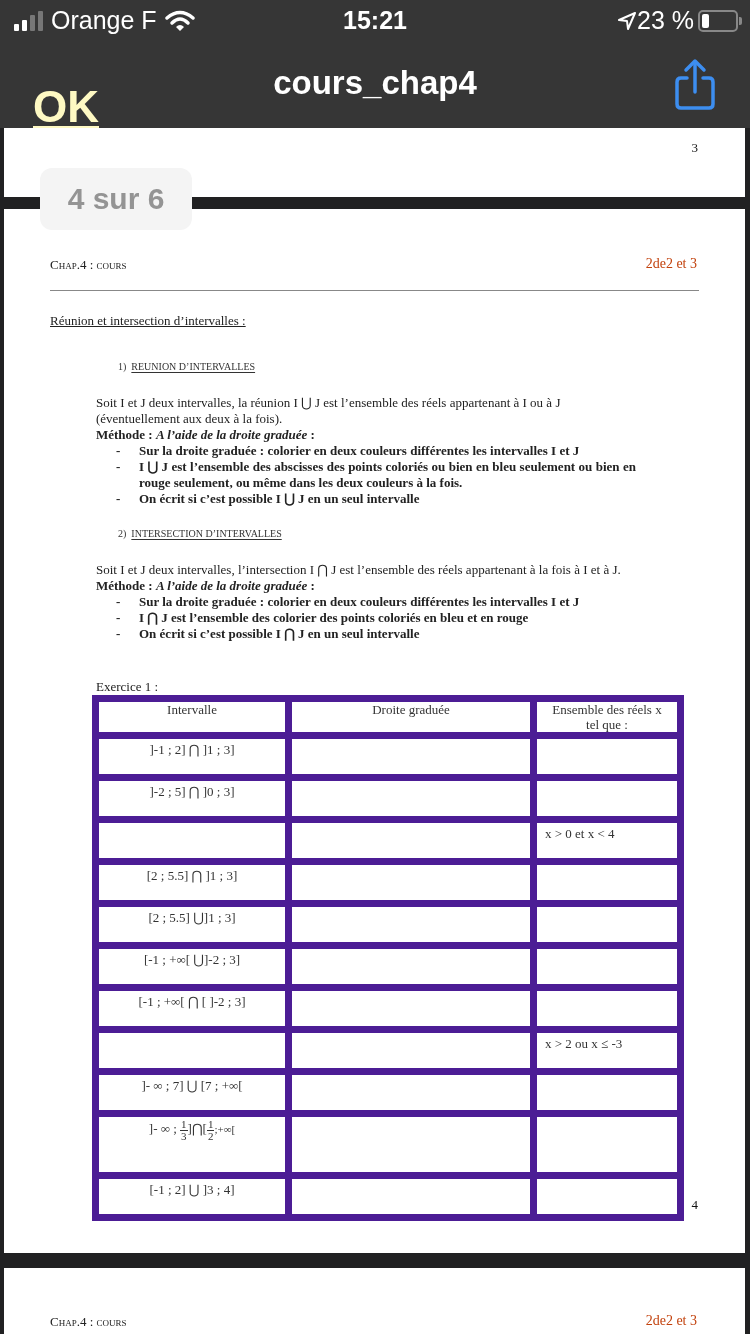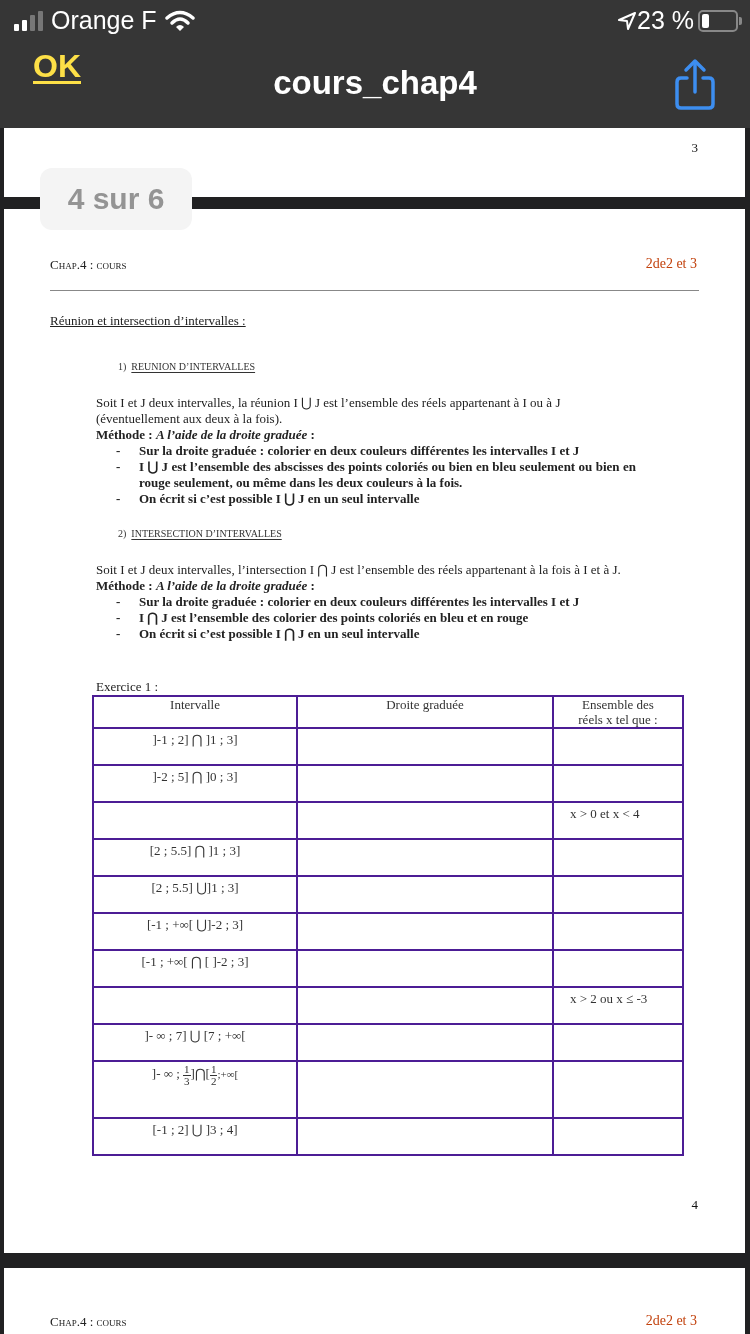--- a/index.html
+++ b/index.html
@@ -8,21 +8,21 @@
   .statusbar .left { position:absolute; left:14px; top:6px; display:flex; align-items:center; gap:8px; font-size:25px; }
   .statusbar .time { position:absolute; left:0; right:0; top:6px; text-align:center; font-size:25px; font-weight:bold; }
   .statusbar .right { position:absolute; right:12px; top:6px; display:flex; align-items:center; font-size:25px; }
   .signal { display:flex; align-items:flex-end; gap:3px; height:20px; }
   .signal span { width:5px; background:#fff; border-radius:1px; }
   .signal span.dim { background:#777; }
   .battery { width:36px; height:18px; border:2px solid #888; border-radius:5px; position:relative; margin-left:4px; }
   .battery .lvl { position:absolute; left:2px; top:2px; width:7px; height:14px; background:#fff; border-radius:2px; }
   .battery:after { content:""; position:absolute; right:-6px; top:5px; width:3px; height:8px; background:#888; border-radius:0 2px 2px 0; }
   .navbar { position:absolute; left:0; top:40px; width:750px; height:88px; background:#363636; }
-  .ok { position:absolute; left:33px; top:8px; color:#fde047; font-size:32px; font-weight:bold; text-decoration:underline; text-underline-offset:4px; }
+  .ok { position:absolute; left:33px; top:42px; color:#fef9c3; font-size:44px; font-weight:bold; text-decoration:underline; text-underline-offset:4px; }
   .title { position:absolute; left:0; right:0; top:24px; text-align:center; color:#fff; font-size:33px; font-weight:bold; }
   .share { position:absolute; left:670px; top:16px; width:50px; height:56px; }
   .page { position:absolute; left:4px; width:741px; background:#fff; }
   .pg3 { top:128px; height:69px; }
   .pg4 { top:209px; height:1044px; }
   .pg5 { top:1268px; height:66px; }
   .pagenum { position:absolute; right:47px; font-family:"Liberation Serif", serif; font-size:13px; color:#111; }
   .pill { position:absolute; left:40px; top:168px; width:152px; height:62px; background:#f4f4f4; border-radius:12px; color:#949494; font-size:30px; font-weight:bold; display:flex; align-items:center; justify-content:center; }
   .doc { position:absolute; font-family:"Liberation Serif", serif; color:#222; }
   .hdr-left { position:absolute; left:46px; font-family:"Liberation Serif", serif; font-size:13px; color:#222; font-variant:small-caps; }
@@ -32,21 +32,21 @@
   .sec { font-size:10px; color:#333; }
   .sec u { text-underline-offset:2px; }
   .para { left:92px; width:540px; font-size:13px; line-height:16px; }
   .methode { font-weight:bold; }
   .methode i { font-weight:bold; }
   ul.bul { list-style:none; margin:0; padding:0; }
   ul.bul li { position:relative; padding-left:43px; font-weight:bold; }
   ul.bul li:before { content:"-"; position:absolute; left:20px; }
   .exo { left:92px; top:470px; font-size:13px; }
   table.tbl { position:absolute; left:88px; top:486px; width:592px; border-collapse:collapse; font-family:"Liberation Serif", serif; font-size:13px; color:#333; }
-  table.tbl td, table.tbl th { border:2px solid #4c1d95; padding:0 16px; vertical-align:top; font-weight:normal; }
+  table.tbl td, table.tbl th { border:7px solid #4c1d95; padding:0 8px; vertical-align:top; font-weight:normal; }
   table.tbl th { height:15px; line-height:15px; text-align:center; }
   table.tbl td.c1 { text-align:center; width:170px; }
   table.tbl td.c2 { width:222px; }
   table.tbl td.c3 { text-align:left; }
   table.tbl tr.r td { height:33px; line-height:17px; padding-top:2px; }
   table.tbl tr.tall td { height:53px; }
   .frac { display:inline-flex; flex-direction:column; vertical-align:middle; text-align:center; font-size:11px; line-height:11px; }
   .frac .n { border-bottom:1px solid #333; padding:0 1px; }
 </style>
 </head>
@@ -60,20 +60,21 @@
         <span class="dim" style="height:16px"></span>
         <span class="dim" style="height:20px"></span>
     </div>
     <span>Orange F</span>
     <svg width="30" height="22" viewBox="0 0 30 22">
       <path d="M2 8 Q15 -3 28 8" stroke="#fff" stroke-width="3.5" fill="none" stroke-linecap="round"></path>
       <path d="M7 13 Q15 5 23 13" stroke="#fff" stroke-width="3.5" fill="none" stroke-linecap="round"></path>
       <path d="M11 17 L15 21 L19 17 Q15 13 11 17Z" fill="#fff"></path>
     </svg>
   </div>
+  <div class="time">15:21</div>
   <div class="right">
     <svg width="20" height="20" viewBox="0 0 20 20">
       <path d="M18 2 L2 9 L10 10 L11 18 Z" stroke="#fff" stroke-width="2" fill="none" stroke-linejoin="round"></path>
     </svg>
     <span>23 %</span>
     <div class="battery">
         <div class="lvl"></div>
       </div>
   </div>
 </div>

